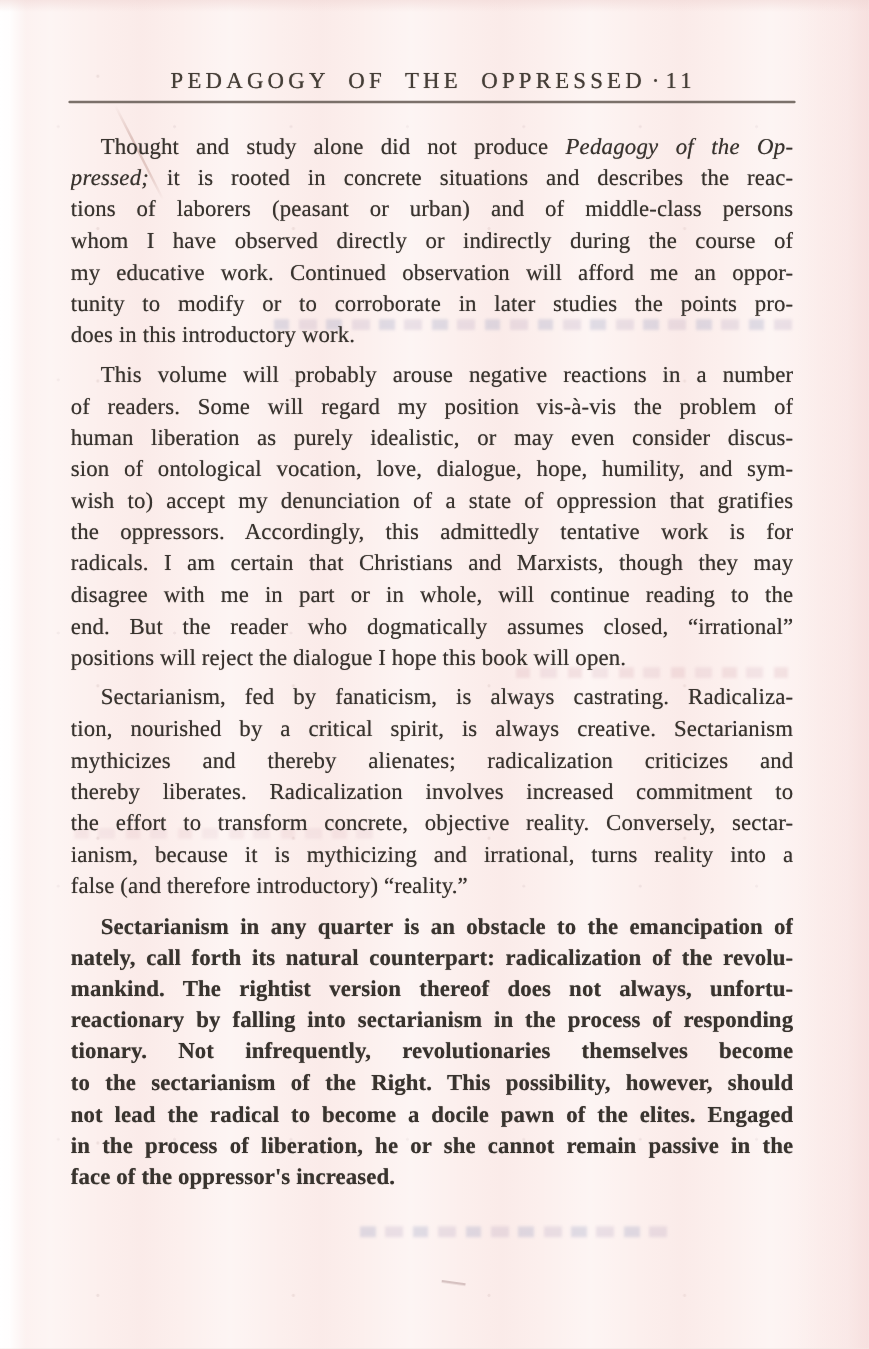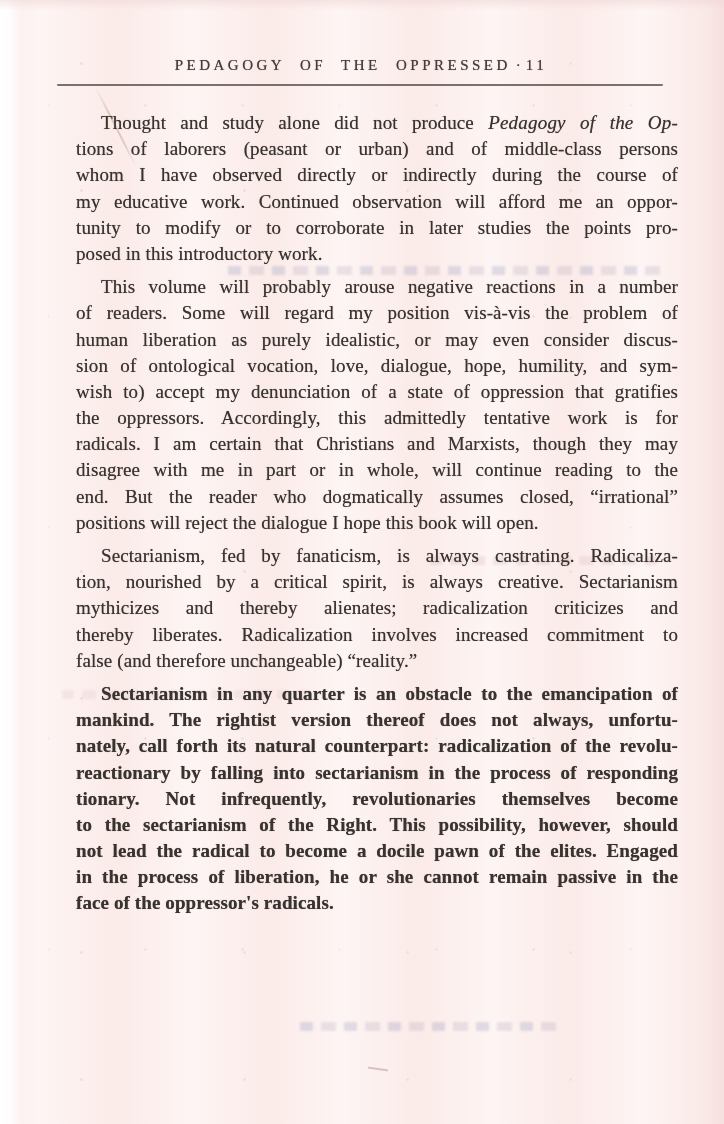--- a/index.html
+++ b/index.html
@@ -18,30 +18,30 @@
         rgba(255,255,255,0) 0px, rgba(255,255,255,.38) 42px, rgba(255,255,255,0) 84px,
         rgba(247,225,223,.30) 118px, rgba(255,255,255,0) 150px),
       
       radial-gradient(circle, rgba(165,130,128,.16) 1px, rgba(0,0,0,0) 1.6px),
       radial-gradient(circle, rgba(150,120,130,.12) 1px, rgba(0,0,0,0) 1.5px),
       #fcefed;
     background-size:100% 100%,100% 100%,100% 100%,100% 100%,163px 127px,97px 211px,100% 100%;
   }
   .running-head{
     position:absolute;top:57px;left:60px;width:602px;
-    text-align:center;font-size:15px;letter-spacing:3.5px;word-spacing:8px;
+    text-align:center;font-size:19px;letter-spacing:3.5px;word-spacing:8px;
     color:#453e37;text-shadow:0 0 .7px rgba(69,62,55,.8);white-space:nowrap;
   }
   .running-head .sep{padding:0 5px;letter-spacing:0;}
   .head-rule{
     position:absolute;left:57px;top:84px;width:606px;height:2px;
     background:#5a5048;opacity:.8;border-radius:1px;
   }
   .body-text{
-    position:absolute;left:76px;top:110px;width:602px;
+    position:absolute;left:59px;top:110px;width:602px;
     font-size:19px;color:#38332e;
     text-shadow:0 0 .7px rgba(56,51,46,.65);
     letter-spacing:.1px;
   }
   .para{margin:0 0 7px 0;}
   .para:last-child{margin-bottom:0;font-weight:bold;}
   .line{
     height:26.2px;line-height:26.2px;overflow:hidden;
     text-align:justify;text-align-last:justify;white-space:nowrap;
   }
@@ -80,51 +80,54 @@
 
   <div class="running-head">
     <span>PEDAGOGY OF THE OPPRESSED</span><span class="sep">·</span><span>11</span>
   </div>
 
   <div class="head-rule"></div>
 
   <div class="body-text">
       <div class="para">
         <div class="line first"><span>Thought and study alone did not produce </span><em>Pedagogy of the Op-</em></div>
+        <div class="line"><em>pressed;</em><span> it is rooted in concrete situations and describes the reac-</span></div>
         <div class="line"><span>tions of laborers (peasant or urban) and of middle-class persons</span></div>
         <div class="line"><span>whom I have observed directly or indirectly during the course of</span></div>
         <div class="line"><span>my educative work. Continued observation will afford me an oppor-</span></div>
         <div class="line"><span>tunity to modify or to corroborate in later studies the points pro-</span></div>
-        <div class="line last"><span>posed in this introductory work.</span></div>
+        <div class="line last"><span>does in this introductory work.</span></div>
       </div>
       <div class="para">
         <div class="line first"><span>This volume will probably arouse negative reactions in a number</span></div>
         <div class="line"><span>of readers. Some will regard my position vis-à-vis the problem of</span></div>
         <div class="line"><span>human liberation as purely idealistic, or may even consider discus-</span></div>
         <div class="line"><span>sion of ontological vocation, love, dialogue, hope, humility, and sym-</span></div>
         <div class="line"><span>wish to) accept my denunciation of a state of oppression that gratifies</span></div>
         <div class="line"><span>the oppressors. Accordingly, this admittedly tentative work is for</span></div>
         <div class="line"><span>radicals. I am certain that Christians and Marxists, though they may</span></div>
         <div class="line"><span>disagree with me in part or in whole, will continue reading to the</span></div>
         <div class="line"><span>end. But the reader who dogmatically assumes closed, “irrational”</span></div>
         <div class="line last"><span>positions will reject the dialogue I hope this book will open.</span></div>
       </div>
       <div class="para">
         <div class="line first"><span>Sectarianism, fed by fanaticism, is always castrating. Radicaliza-</span></div>
         <div class="line"><span>tion, nourished by a critical spirit, is always creative. Sectarianism</span></div>
         <div class="line"><span>mythicizes and thereby alienates; radicalization criticizes and</span></div>
         <div class="line"><span>thereby liberates. Radicalization involves increased commitment to</span></div>
-        <div class="line last"><span>false (and therefore unchangeable) “reality.”</span></div>
+        <div class="line"><span>the effort to transform concrete, objective reality. Conversely, sectar-</span></div>
+        <div class="line"><span>ianism, because it is mythicizing and irrational, turns reality into a</span></div>
+        <div class="line last"><span>false (and therefore introductory) “reality.”</span></div>
       </div>
       <div class="para">
         <div class="line first"><span>Sectarianism in any quarter is an obstacle to the emancipation of</span></div>
+        <div class="line"><span>nately, call forth its natural counterpart: radicalization of the revolu-</span></div>
         <div class="line"><span>mankind. The rightist version thereof does not always, unfortu-</span></div>
-        <div class="line"><span>nately, call forth its natural counterpart: radicalization of the revolu-</span></div>
         <div class="line"><span>reactionary by falling into sectarianism in the process of responding</span></div>
         <div class="line"><span>tionary. Not infrequently, revolutionaries themselves become</span></div>
         <div class="line"><span>to the sectarianism of the Right. This possibility, however, should</span></div>
         <div class="line"><span>not lead the radical to become a docile pawn of the elites. Engaged</span></div>
         <div class="line"><span>in the process of liberation, he or she cannot remain passive in the</span></div>
-        <div class="line last"><span>face of the oppressor's radicals.</span></div>
+        <div class="line last"><span>face of the oppressor's increased.</span></div>
       </div>
     </div>
 
 </div>
 
 </body></html>

